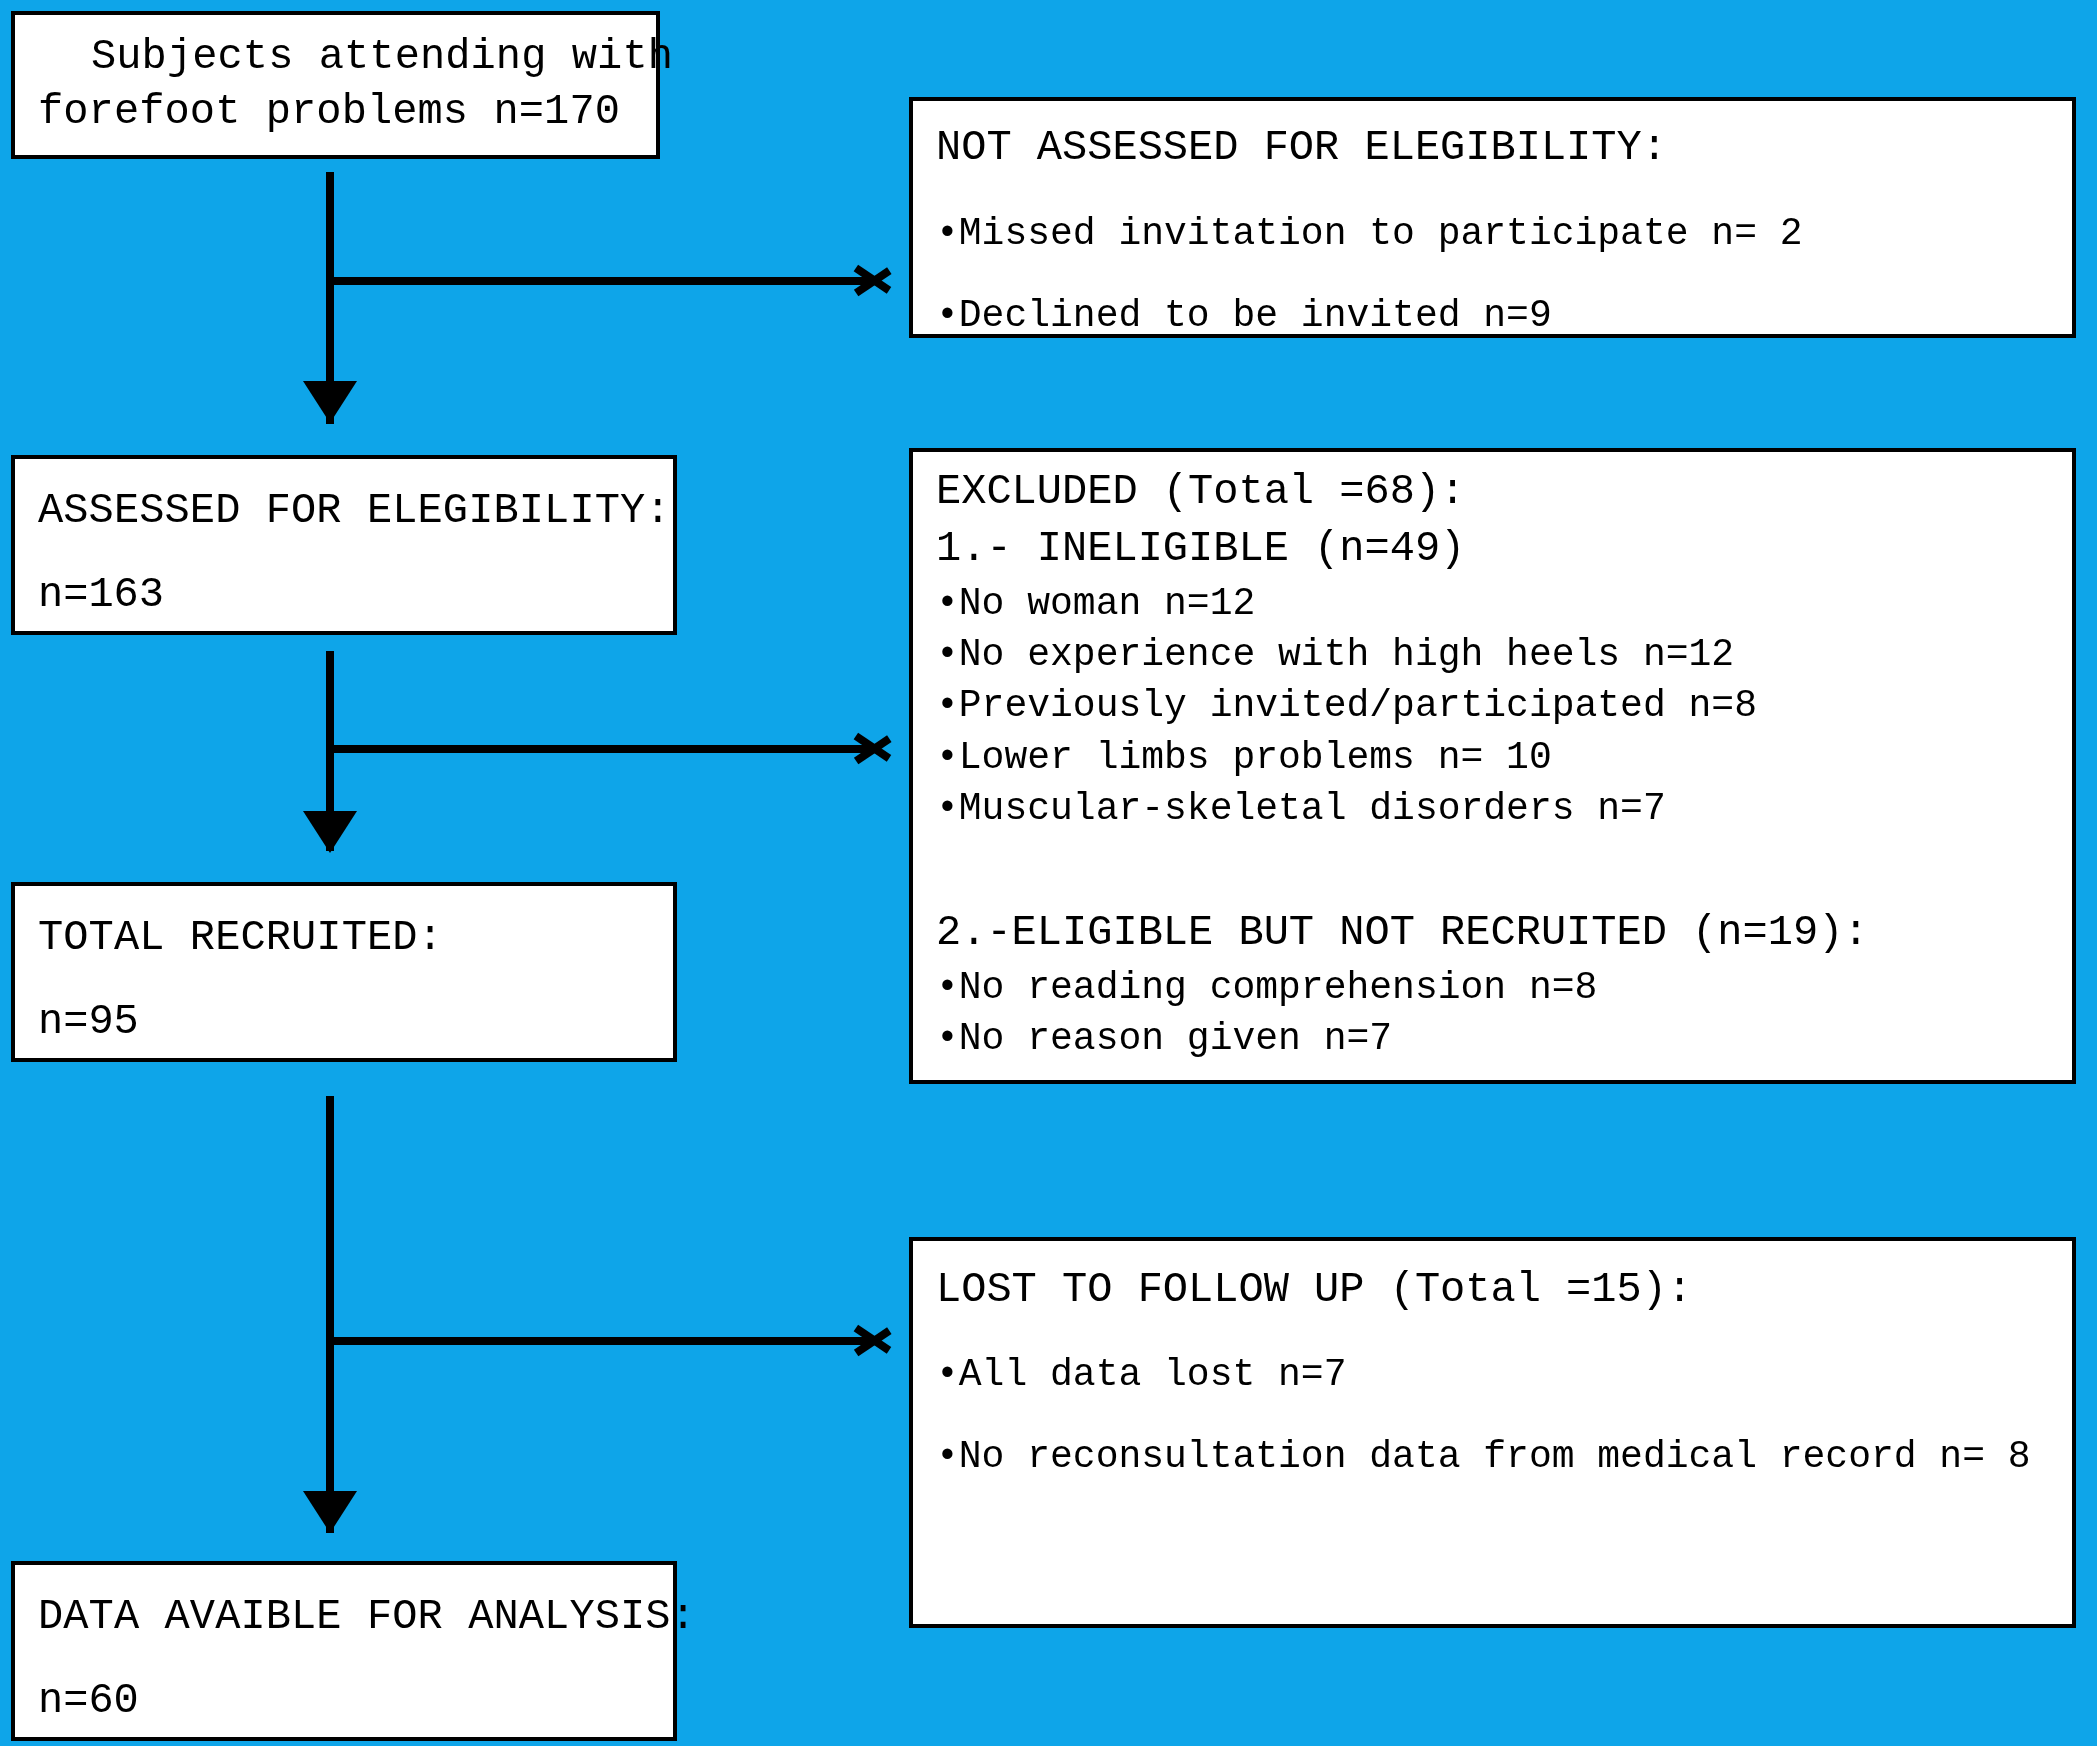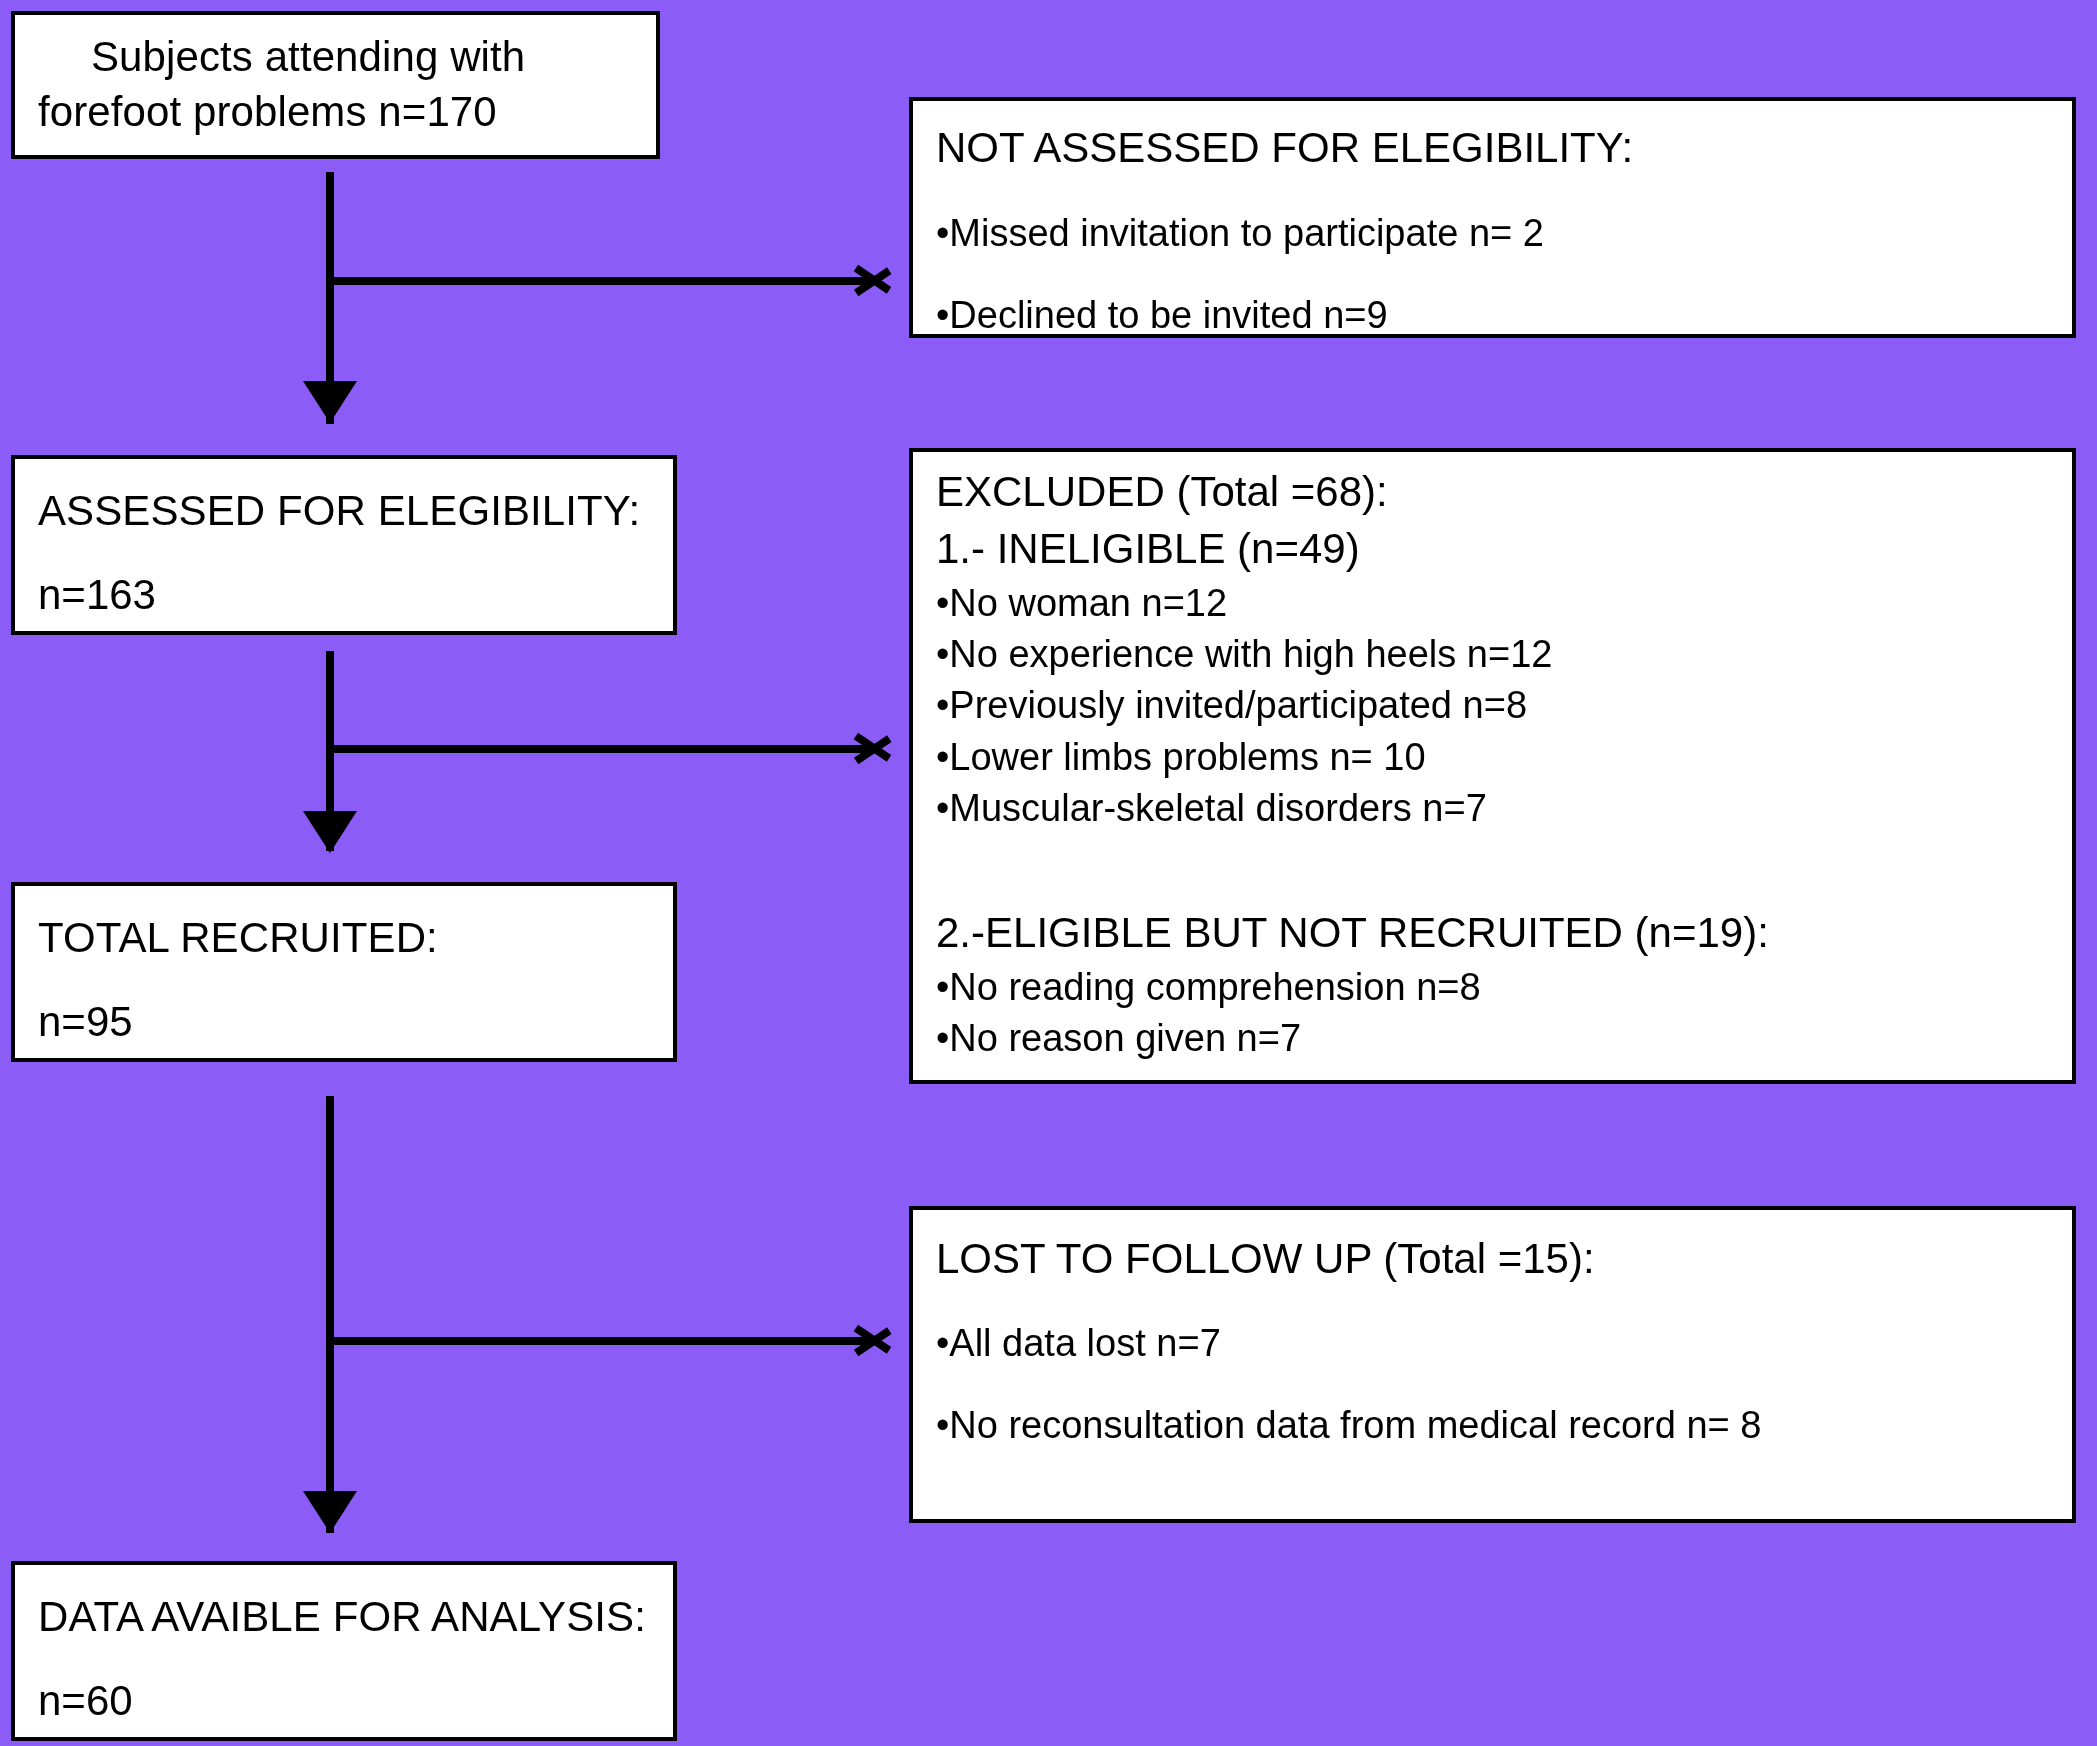--- a/index.html
+++ b/index.html
@@ -4,22 +4,22 @@
 <style>
   html, body {
     margin: 0;
     padding: 0;
     background: #ffffff;
   }
   #page {
     position: relative;
     width: 2097px;
     height: 1747px;
-    background: #8b5cf6;
-    font-family: Liberation Sans, sans-serif;
+    background: #0ea5e9;
+    font-family: Liberation Mono, monospace;
     color: #000000;
     overflow: hidden;
   }
 
   
   .box {
     position: absolute;
     box-sizing: border-box;
     border: 4.1px solid #000000;
     background: #ffffff;
@@ -168,21 +168,21 @@
       <div class="gap-line"></div>
       <div class="sub">n=95</div>
     </div>
   </div>
 
   <div class="vline" style="left:326px; top:1096px; height:437px;"></div>
   <div class="arrow-down" style="left:303px; top:1491px;"></div>
   <div class="hline" style="left:326px; top:1337px; width:547px;"></div>
   <div class="arrow-right-open" style="left:856px; top:1320px;"></div>
 
-  <div class="box" style="left:909px; top:1206px; width:1167px; height:317px;padding-left:40px;">
+  <div class="box" style="left:909px; top:1237px; width:1167px; height:391px;padding-left:40px;">
     <div class="box-inner" style="top:20.5px;">
       <div class="head">LOST TO FOLLOW UP (Total =15):</div>
       <div class="spacer"></div>
       <div class="bullet">•All  data lost  n=7</div>
       <div class="spacer"></div>
       <div class="bullet">•No reconsultation data from medical record n= 8</div>
     </div>
   </div>
 
   <div class="box" style="left:11px; top:1561px; width:666px; height:180px;">

